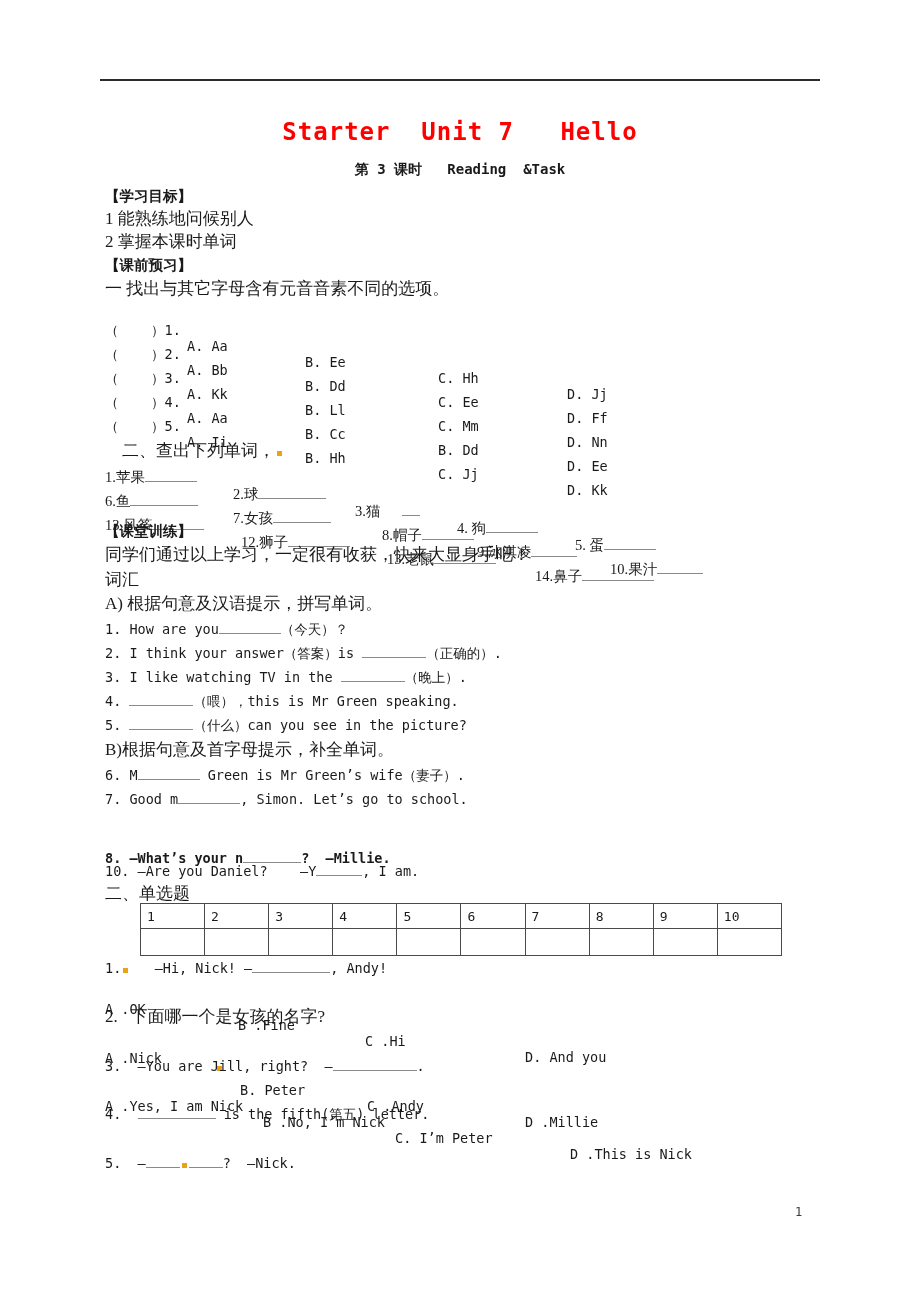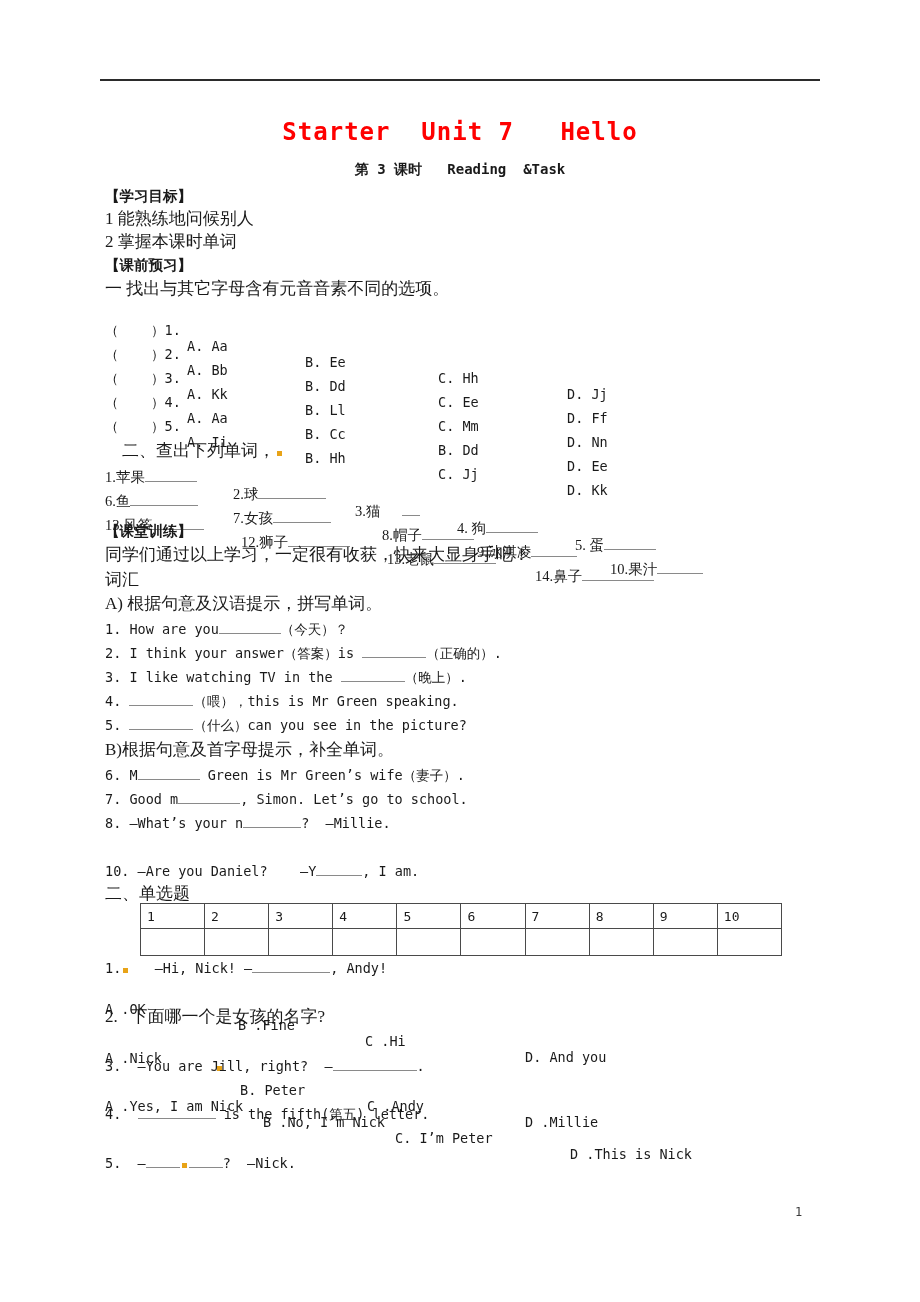--- a/index.html
+++ b/index.html
@@ -228,21 +228,21 @@
   <div class="body-text mono" style="top:621px;"><span>1. How are you</span><span class="blank" style="width:62px;"></span><span>（今天）？</span></div>
   <div class="body-text mono" style="top:645px;"><span>2. I think your answer（答案）is </span><span class="blank" style="width:64px;"></span><span>（正确的）.</span></div>
   <div class="body-text mono" style="top:669px;text-align:right;"><span>3. I like watching TV in the </span><span class="blank" style="width:64px;"></span><span>（晚上）.</span></div>
   <div class="body-text mono" style="top:693px;"><span>4. </span><span class="blank" style="width:64px;"></span><span>（喂），this is Mr Green speaking.</span></div>
   <div class="body-text mono" style="top:717px;"><span>5. </span><span class="blank" style="width:64px;"></span><span>（什么）can you see in the picture?</span></div>
 
   <div class="body-text" style="top:742px;">B)根据句意及首字母提示，补全单词。</div>
 
   <div class="body-text mono" style="top:767px;"><span>6. M</span><span class="blank" style="width:62px;"></span><span> Green is Mr Green’s wife（妻子）.</span></div>
   <div class="body-text mono" style="top:791px;"><span>7. Good m</span><span class="blank" style="width:62px;"></span><span>, Simon. Let’s go to school.</span></div>
-  <div class="body-text mono" style="top:815px;"><span>8. —What’s your n</span><span class="blank" style="width:58px;"></span><span>?  —Millie.</span></div>
+  <div class="body-text mono" style="top:850px;font-weight:bold;"><span>8. —What’s your n</span><span class="blank" style="width:58px;"></span><span>?  —Millie.</span></div>
   <div class="body-text mono" style="top:863px;"><span>10. —Are you Daniel?    —Y</span><span class="blank" style="width:46px;"></span><span>, I am.</span></div>
 
   <div class="body-text" style="top:886px;">二、单选题</div>
 
   <table class="answer-table">
     <tbody>
         <tr>
       <td>1</td>
       <td>2</td>
       <td>3</td>

